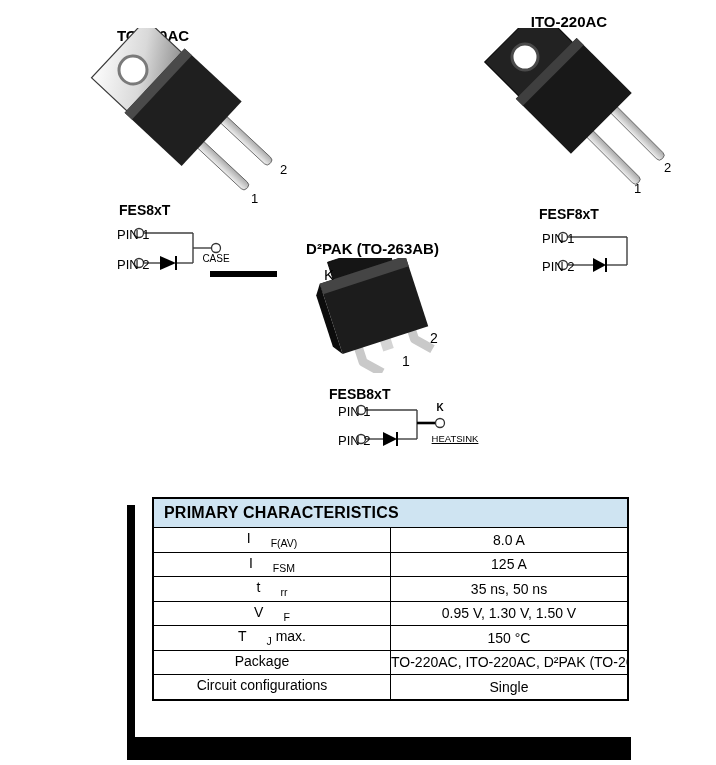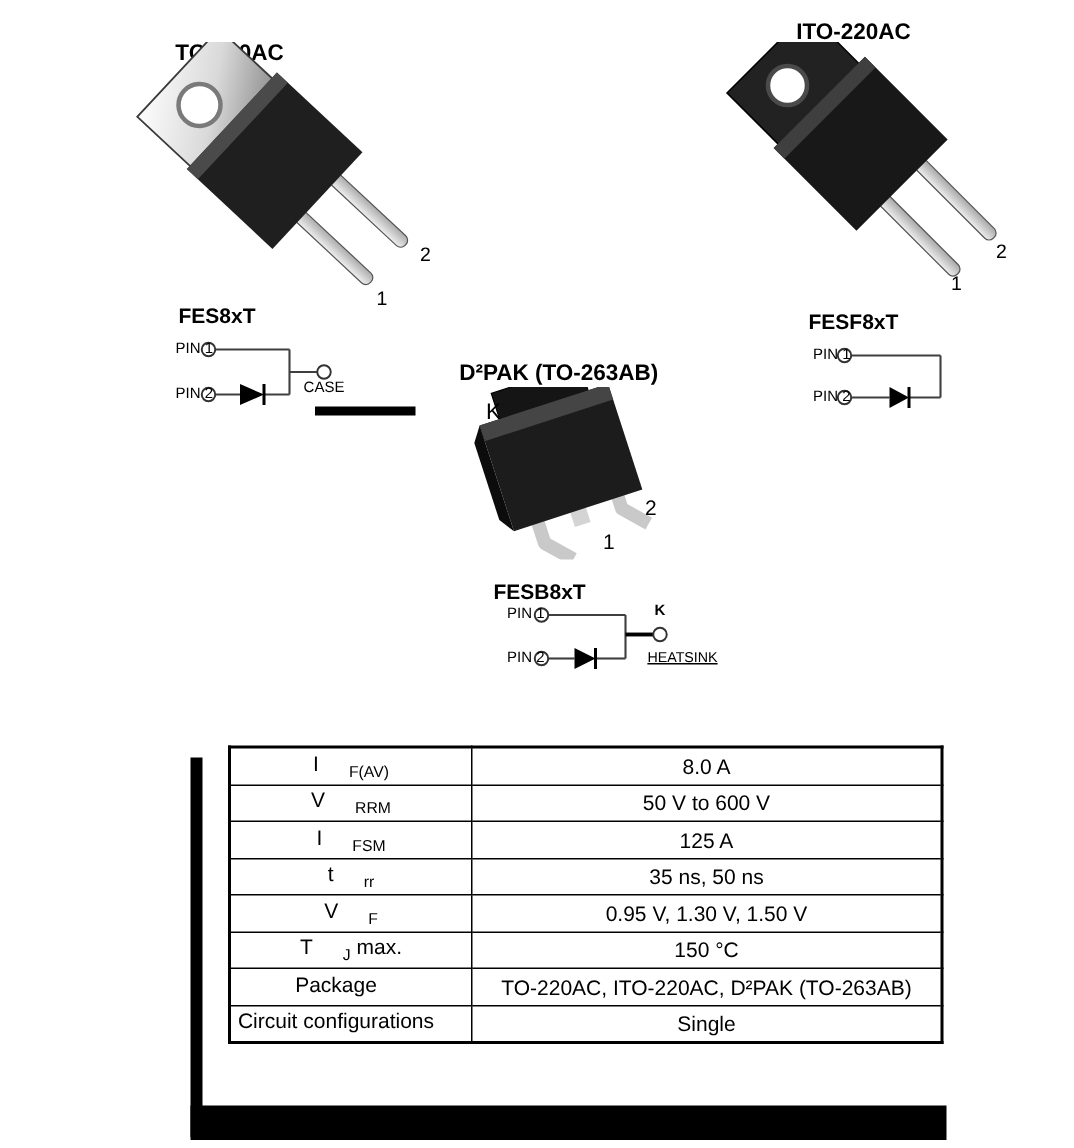--- a/index.html
+++ b/index.html
@@ -1,21 +1,21 @@
 <!DOCTYPE html>
 <html><head>
 <meta charset="utf-8">
 <style>
   html,body{margin:0;padding:0;background:#fff;}
   .page{position:relative;width:716px;height:765px;background:#ffffff;
         font-family:"Liberation Sans",sans-serif;color:#000;overflow:hidden;}
   .abs{position:absolute;}
   .pkg-title{font-weight:700;font-size:15px;text-align:center;white-space:nowrap;}
   .sch-title{font-weight:700;font-size:14px;white-space:nowrap;}
-  .pin-label{font-size:10px;white-space:nowrap;padding-left:12px;}
+  .pin-label{font-size:13px;white-space:nowrap;padding-left:12px;}
   .pin-num{font-size:13px;}
   .term-label{font-size:10px;text-align:center;white-space:nowrap;}
   .vbar{left:127px;top:505px;width:8px;height:253px;background:#000;}
   .hbar{left:127px;top:737px;width:504px;height:23px;background:#000;}
   .minibar{left:210px;top:271px;width:67px;height:6px;background:#000;}
 
   table.primary{position:absolute;left:152px;top:497px;width:477px;
         border-collapse:collapse;table-layout:fixed;}
   table.primary th,table.primary td{border:1px solid #000;font-size:14px;
         text-align:center;padding:0;overflow:hidden;white-space:nowrap;}
@@ -148,27 +148,26 @@
   <div class="abs pin-label" style="left:326px;top:404px;">PIN 1</div>
   <div class="abs pin-label" style="left:326px;top:433px;">PIN 2</div>
   <div class="abs term-label" style="left:434px;top:402px;width:12px;font-weight:700;">K</div>
   <div class="abs term-label" style="left:426px;top:433px;width:58px;font-size:9.5px;text-decoration:underline;">HEATSINK</div>
 
   <div class="abs vbar"></div>
   <div class="abs hbar"></div>
 
   <table class="primary">
     <tbody>
+        <tr>
+      <th colspan="2" style="background: rgb(207, 228, 242);">PRIMARY CHARACTERISTICS</th>
+    </tr>
     <tr>
       <td class="param"><span>I</span><sub>F(AV)</sub><span></span></td>
       <td>8.0 A</td>
-    </tr>
-    <tr>
-      <td class="param"><span>V</span><sub>RRM</sub><span></span></td>
-      <td>50 V to 600 V</td>
     </tr>
     <tr>
       <td class="param"><span>I</span><sub>FSM</sub><span></span></td>
       <td>125 A</td>
     </tr>
     <tr>
       <td class="param"><span>t</span><sub>rr</sub><span></span></td>
       <td>35 ns, 50 ns</td>
     </tr>
     <tr>

